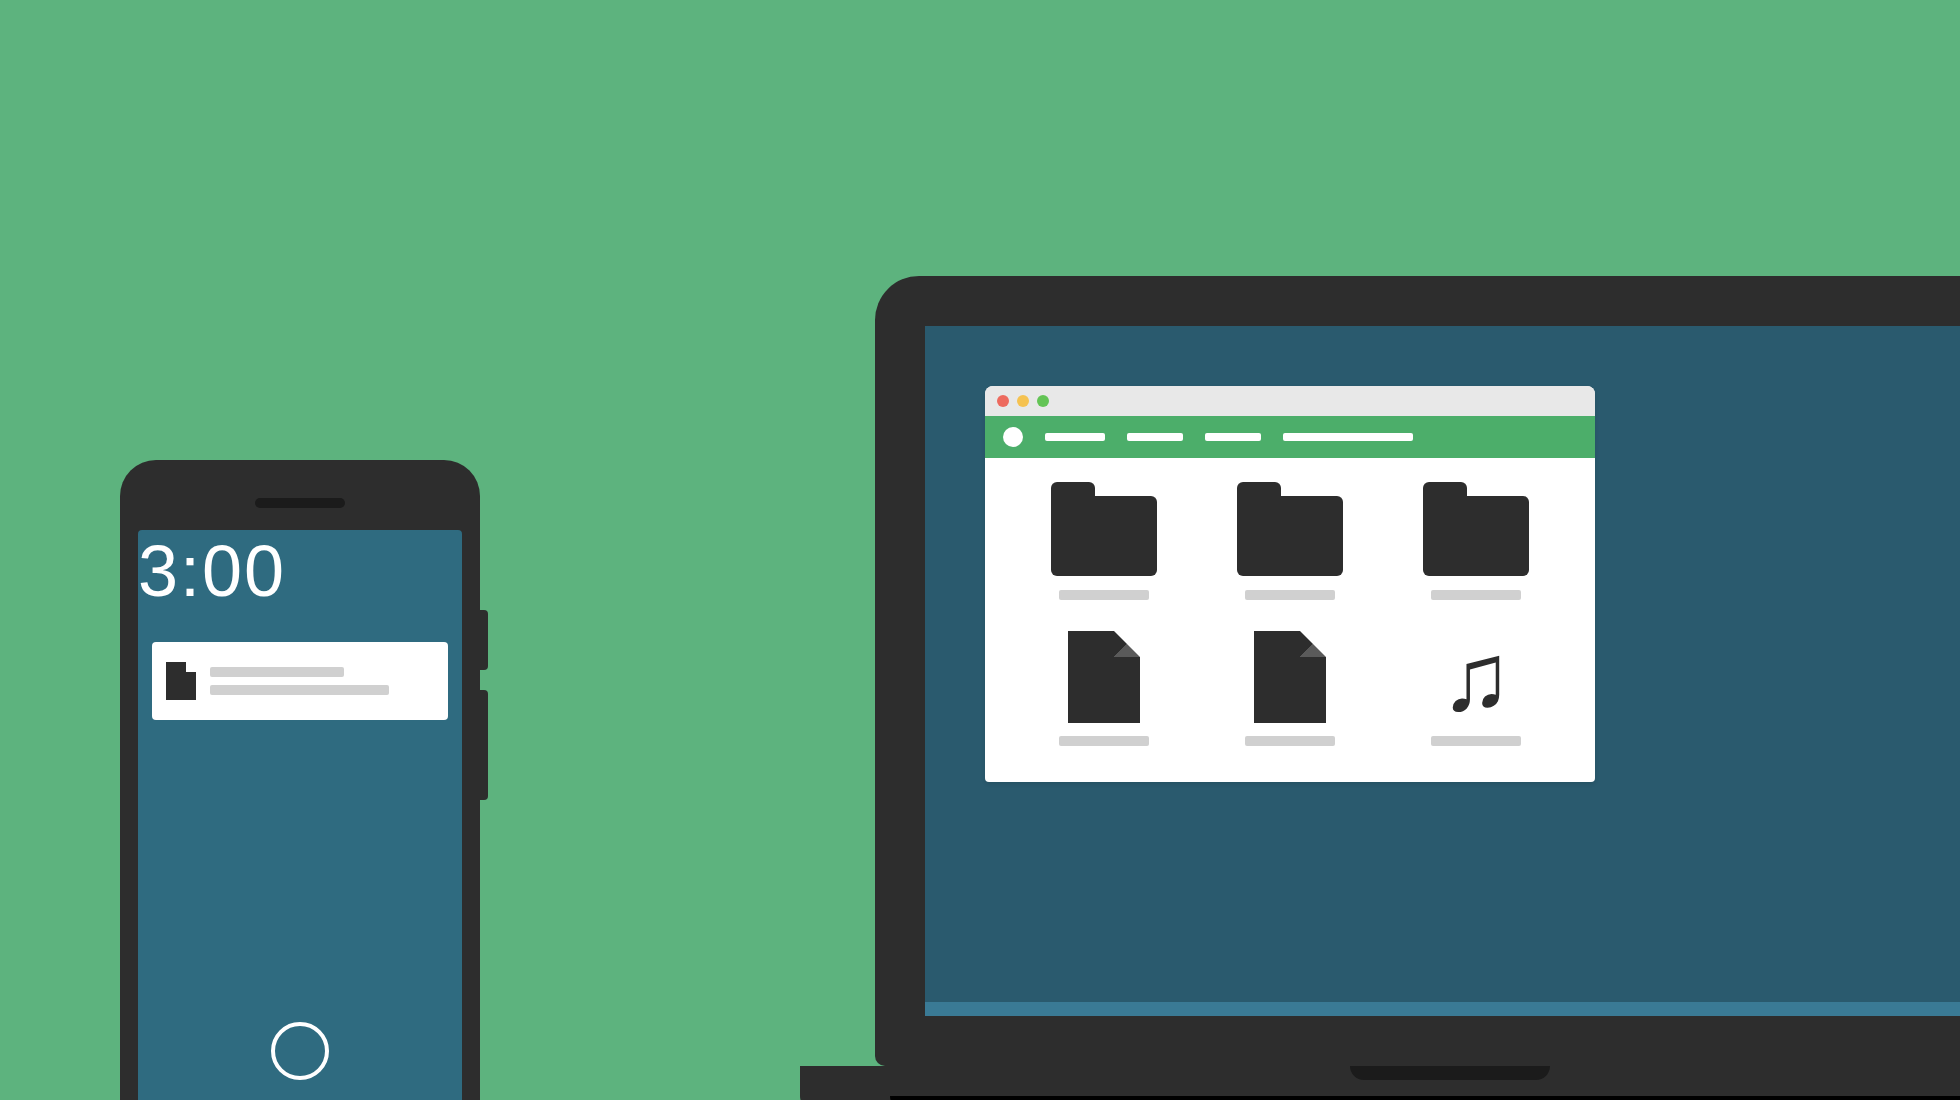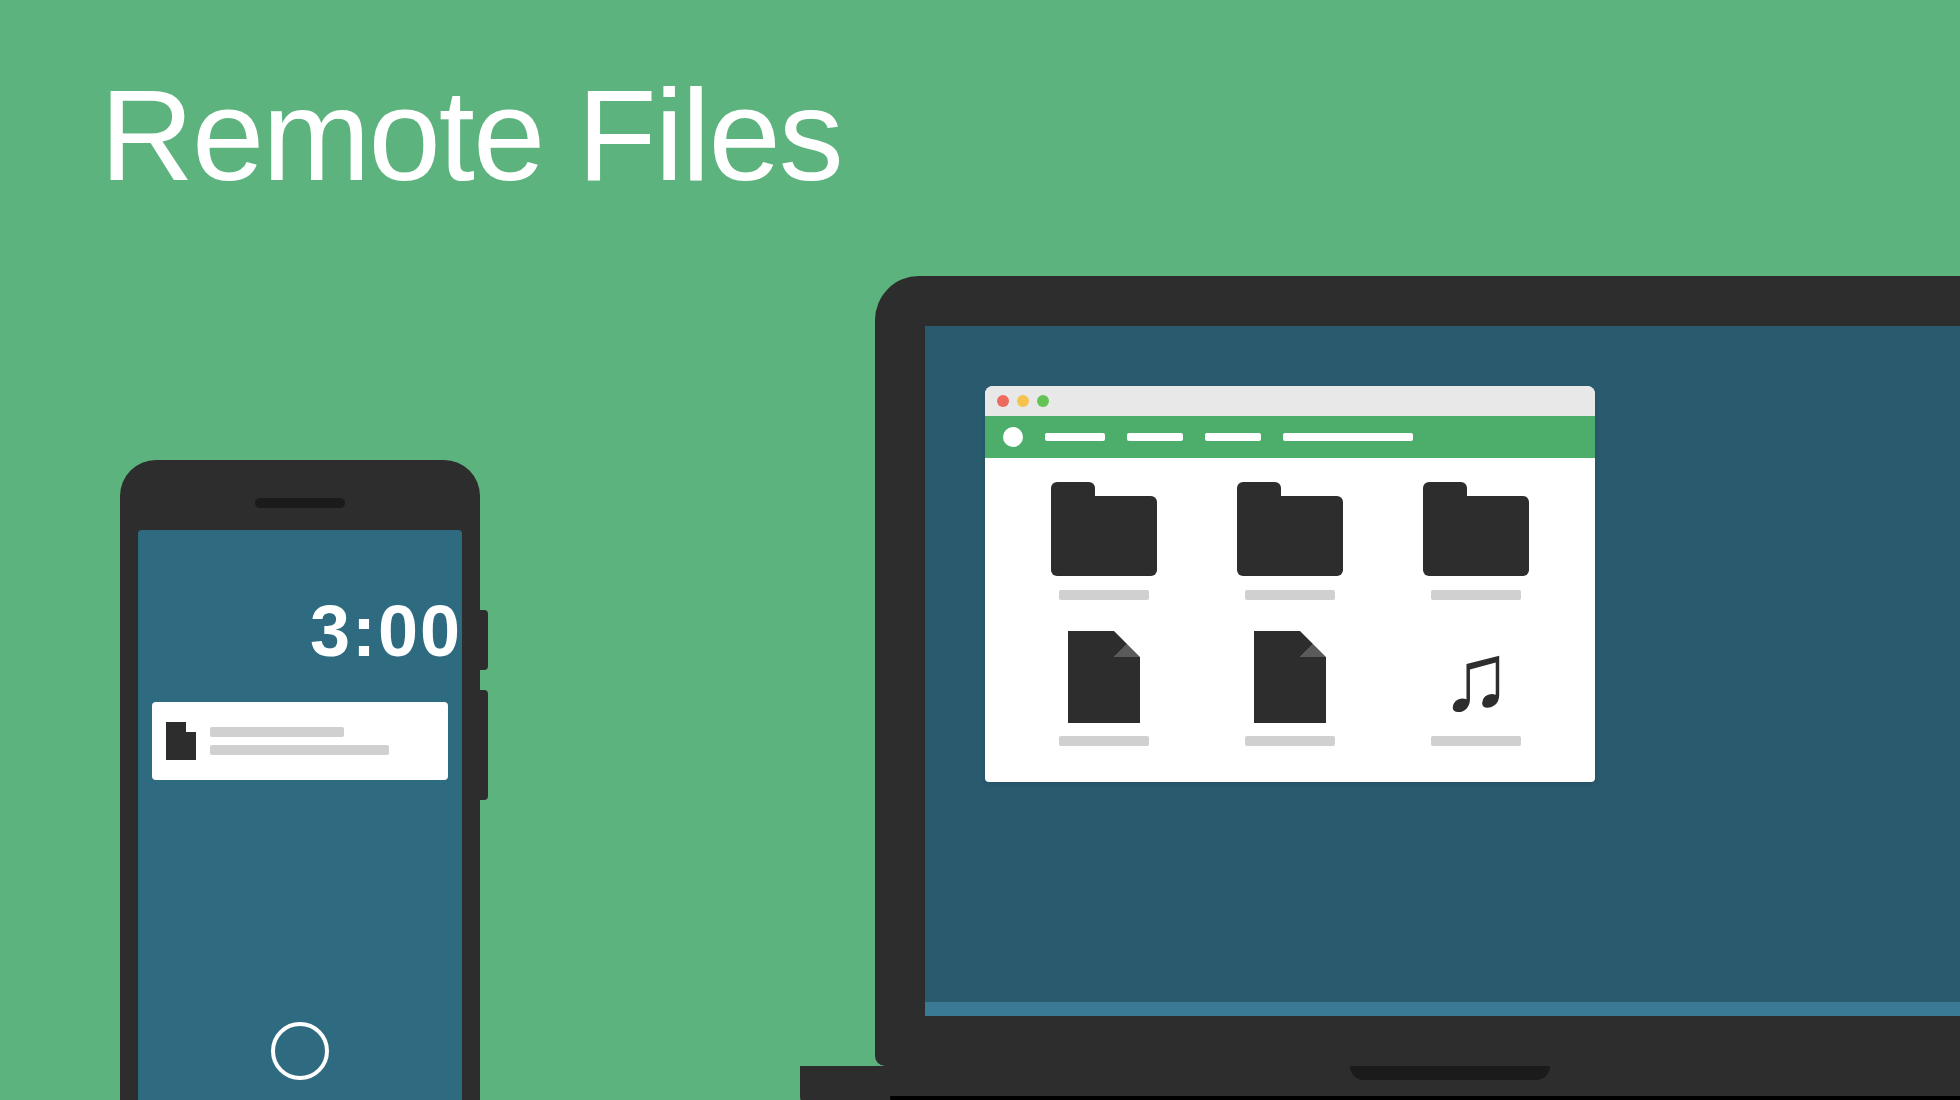--- a/index.html
+++ b/index.html
@@ -52,25 +52,24 @@
     position: absolute;
     top: 70px;
     left: 18px;
     right: 18px;
     bottom: 0;
     background: #2f6b80;
     border-radius: 4px 4px 0 0;
     overflow: hidden;
   }
   .phone-time {
-    text-align: right;
+    text-align: left;
     color: #ffffff;
     font-size: 72px;
-    font-weight: 700;
-    margin-top: 60px;
+    font-weight: 400;
     letter-spacing: 2px;
   }
   .phone-notif {
     margin: 30px 14px 0 14px;
     background: #ffffff;
     border-radius: 4px;
     height: 78px;
     display: flex;
     align-items: center;
     padding: 0 14px;
@@ -283,21 +282,20 @@
   .icon-music {
     color: #2d2d2d;
     font-size: 96px;
     line-height: 86px;
   }
 </style>
 </head>
 <body>
 
 <div class="heading">
-  <div class="title">Remote Files</div>
 </div>
 
 <div class="phone">
   <div class="phone-speaker"></div>
   <div class="phone-btn-right1"></div>
   <div class="phone-btn-right2"></div>
   <div class="phone-screen">
     <div class="phone-time">3:00</div>
     <div class="phone-notif">
       <div class="notif-icon"></div>

